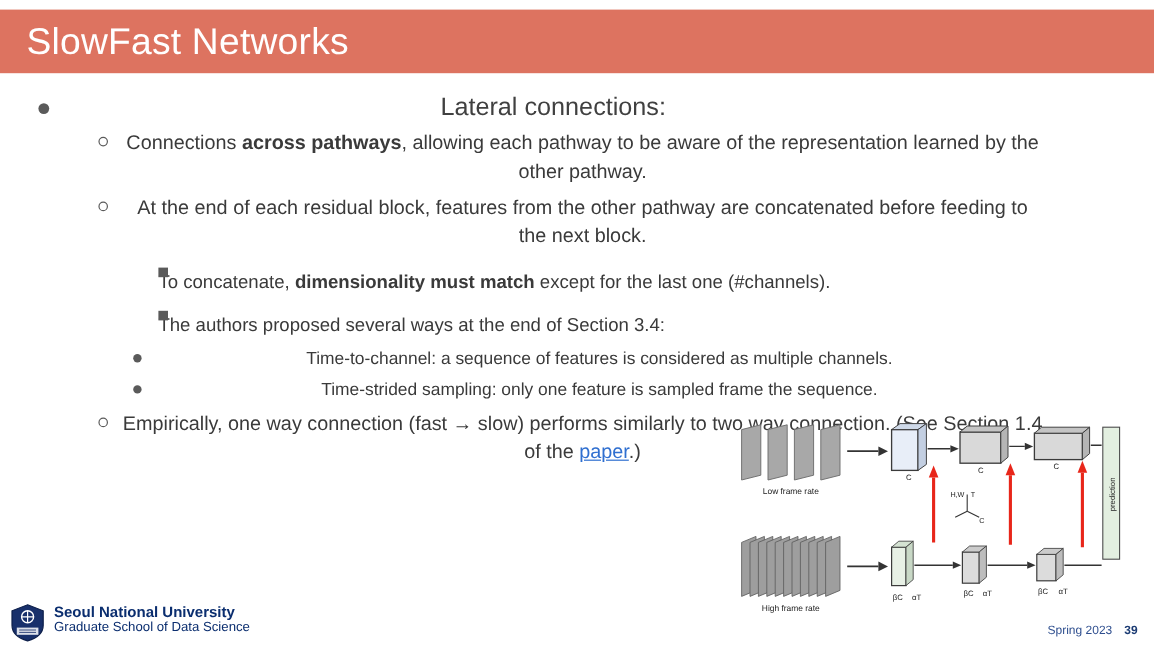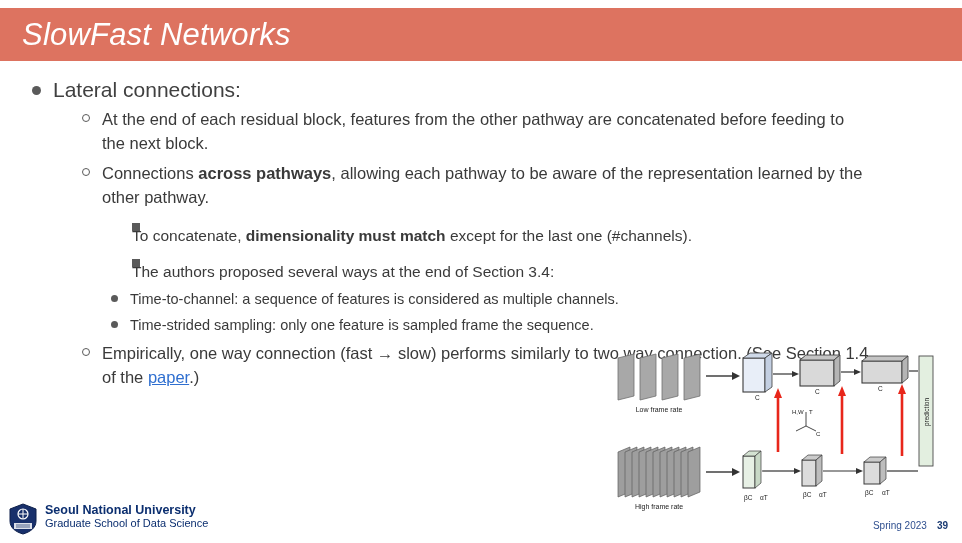--- a/index.html
+++ b/index.html
@@ -24,27 +24,27 @@
     display: flex;
     align-items: center;
   }
   .title-text {
     color: #ffffff;
     font-size: 31px;
     font-weight: 400;
     letter-spacing: 0.2px;
     padding-left: 22px;
     white-space: nowrap;
-    font-style: italic;
   }
   
   .body {
     position: absolute;
     left: 0; top: 72px;
     width: 869px;
+    text-align: center;
   }
   .lvl1, .lvl2, .lvl3, .lvl4 {
     position: relative;
     color: #3a3a3a;
     display: flex;
     align-items: flex-start;
   }
   .lvl1 {
     font-size: 21px;
     margin: 6px 0 2px 0;
@@ -164,28 +164,28 @@
 
   <div class="body">
 
     <div class="lvl1">
       <span class="bullet b-disc"></span>
       <span class="txt">Lateral connections:</span>
     </div>
 
     <div class="lvl2">
       <span class="bullet b-circle"></span>
-      <span class="txt">At the end of each residual block, features from the other pathway are concatenated before feeding to the next block.</span>
-    </div>
-
-    <div class="lvl2">
-      <span class="bullet b-circle"></span>
       <span class="txt">
         <span>Connections </span><span class="bold">across pathways</span><span>, allowing each pathway to be aware of the representation learned by the other pathway.</span>
       </span>
+    </div>
+
+    <div class="lvl2">
+      <span class="bullet b-circle"></span>
+      <span class="txt">At the end of each residual block, features from the other pathway are concatenated before feeding to the next block.</span>
     </div>
 
     <div class="lvl3">
       <span class="bullet b-square"></span>
       <span class="txt">
         <span>To concatenate, </span><span class="bold">dimensionality must match</span><span> except for the last one (#channels).</span>
       </span>
     </div>
 
     <div class="lvl3">

